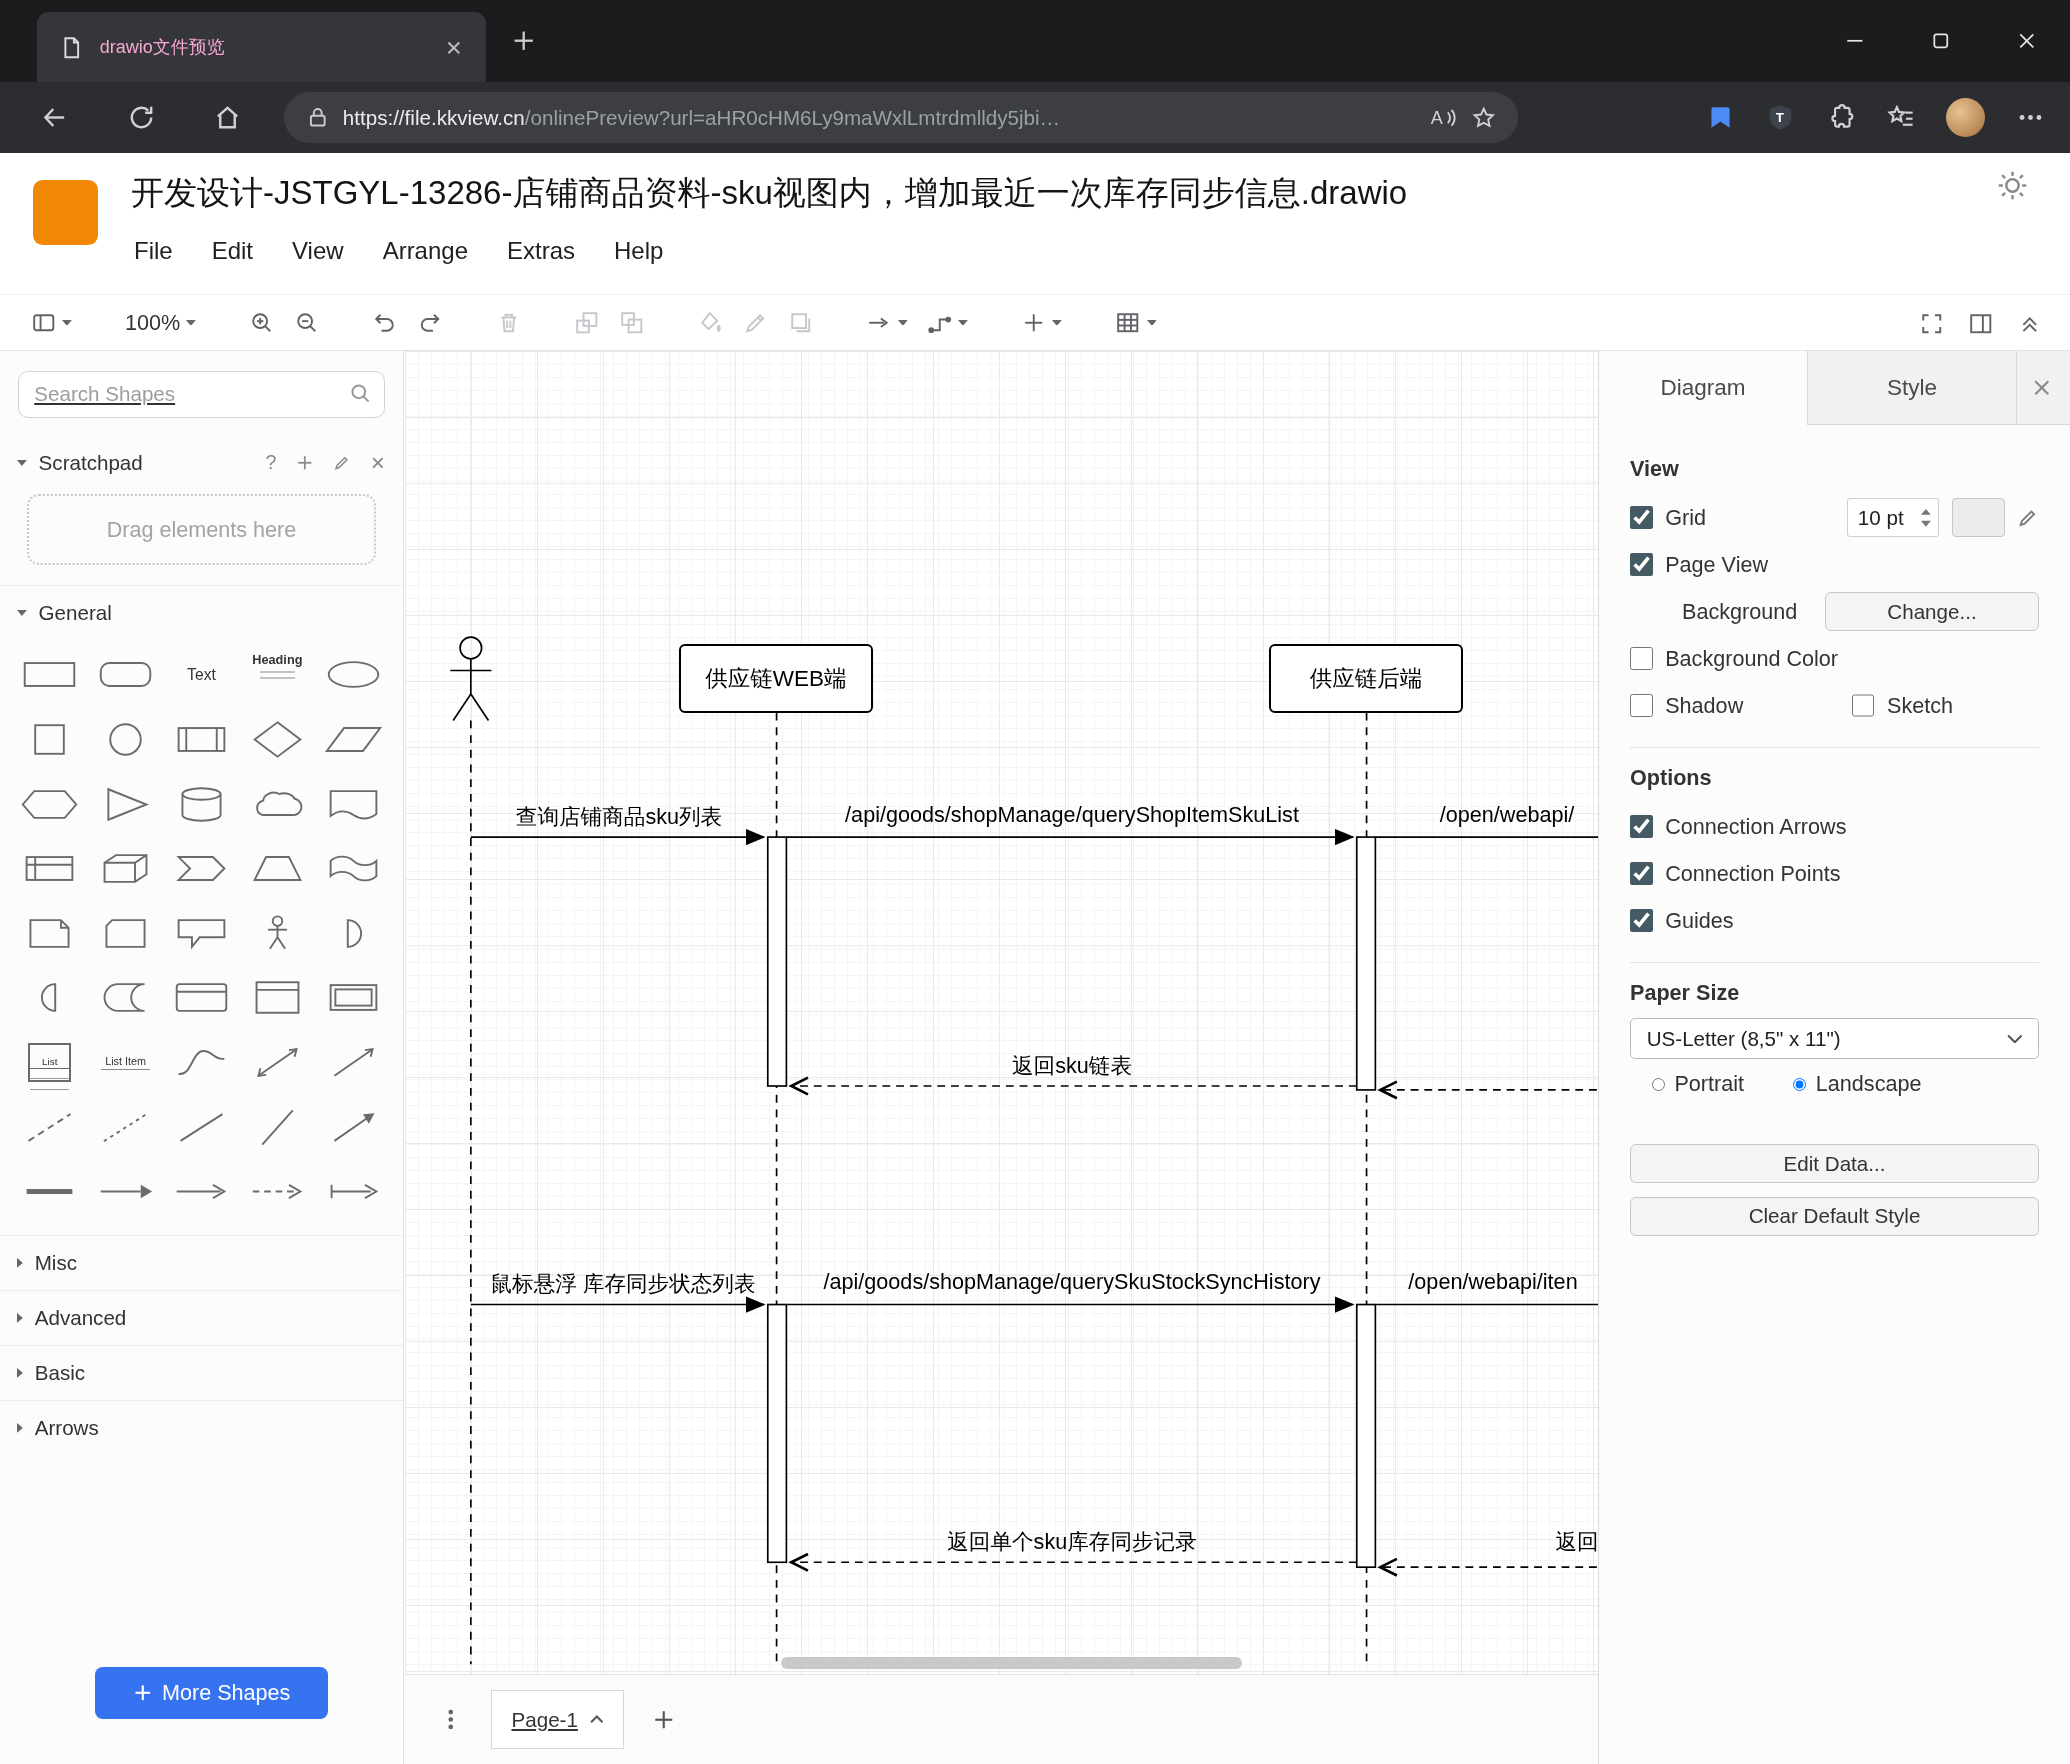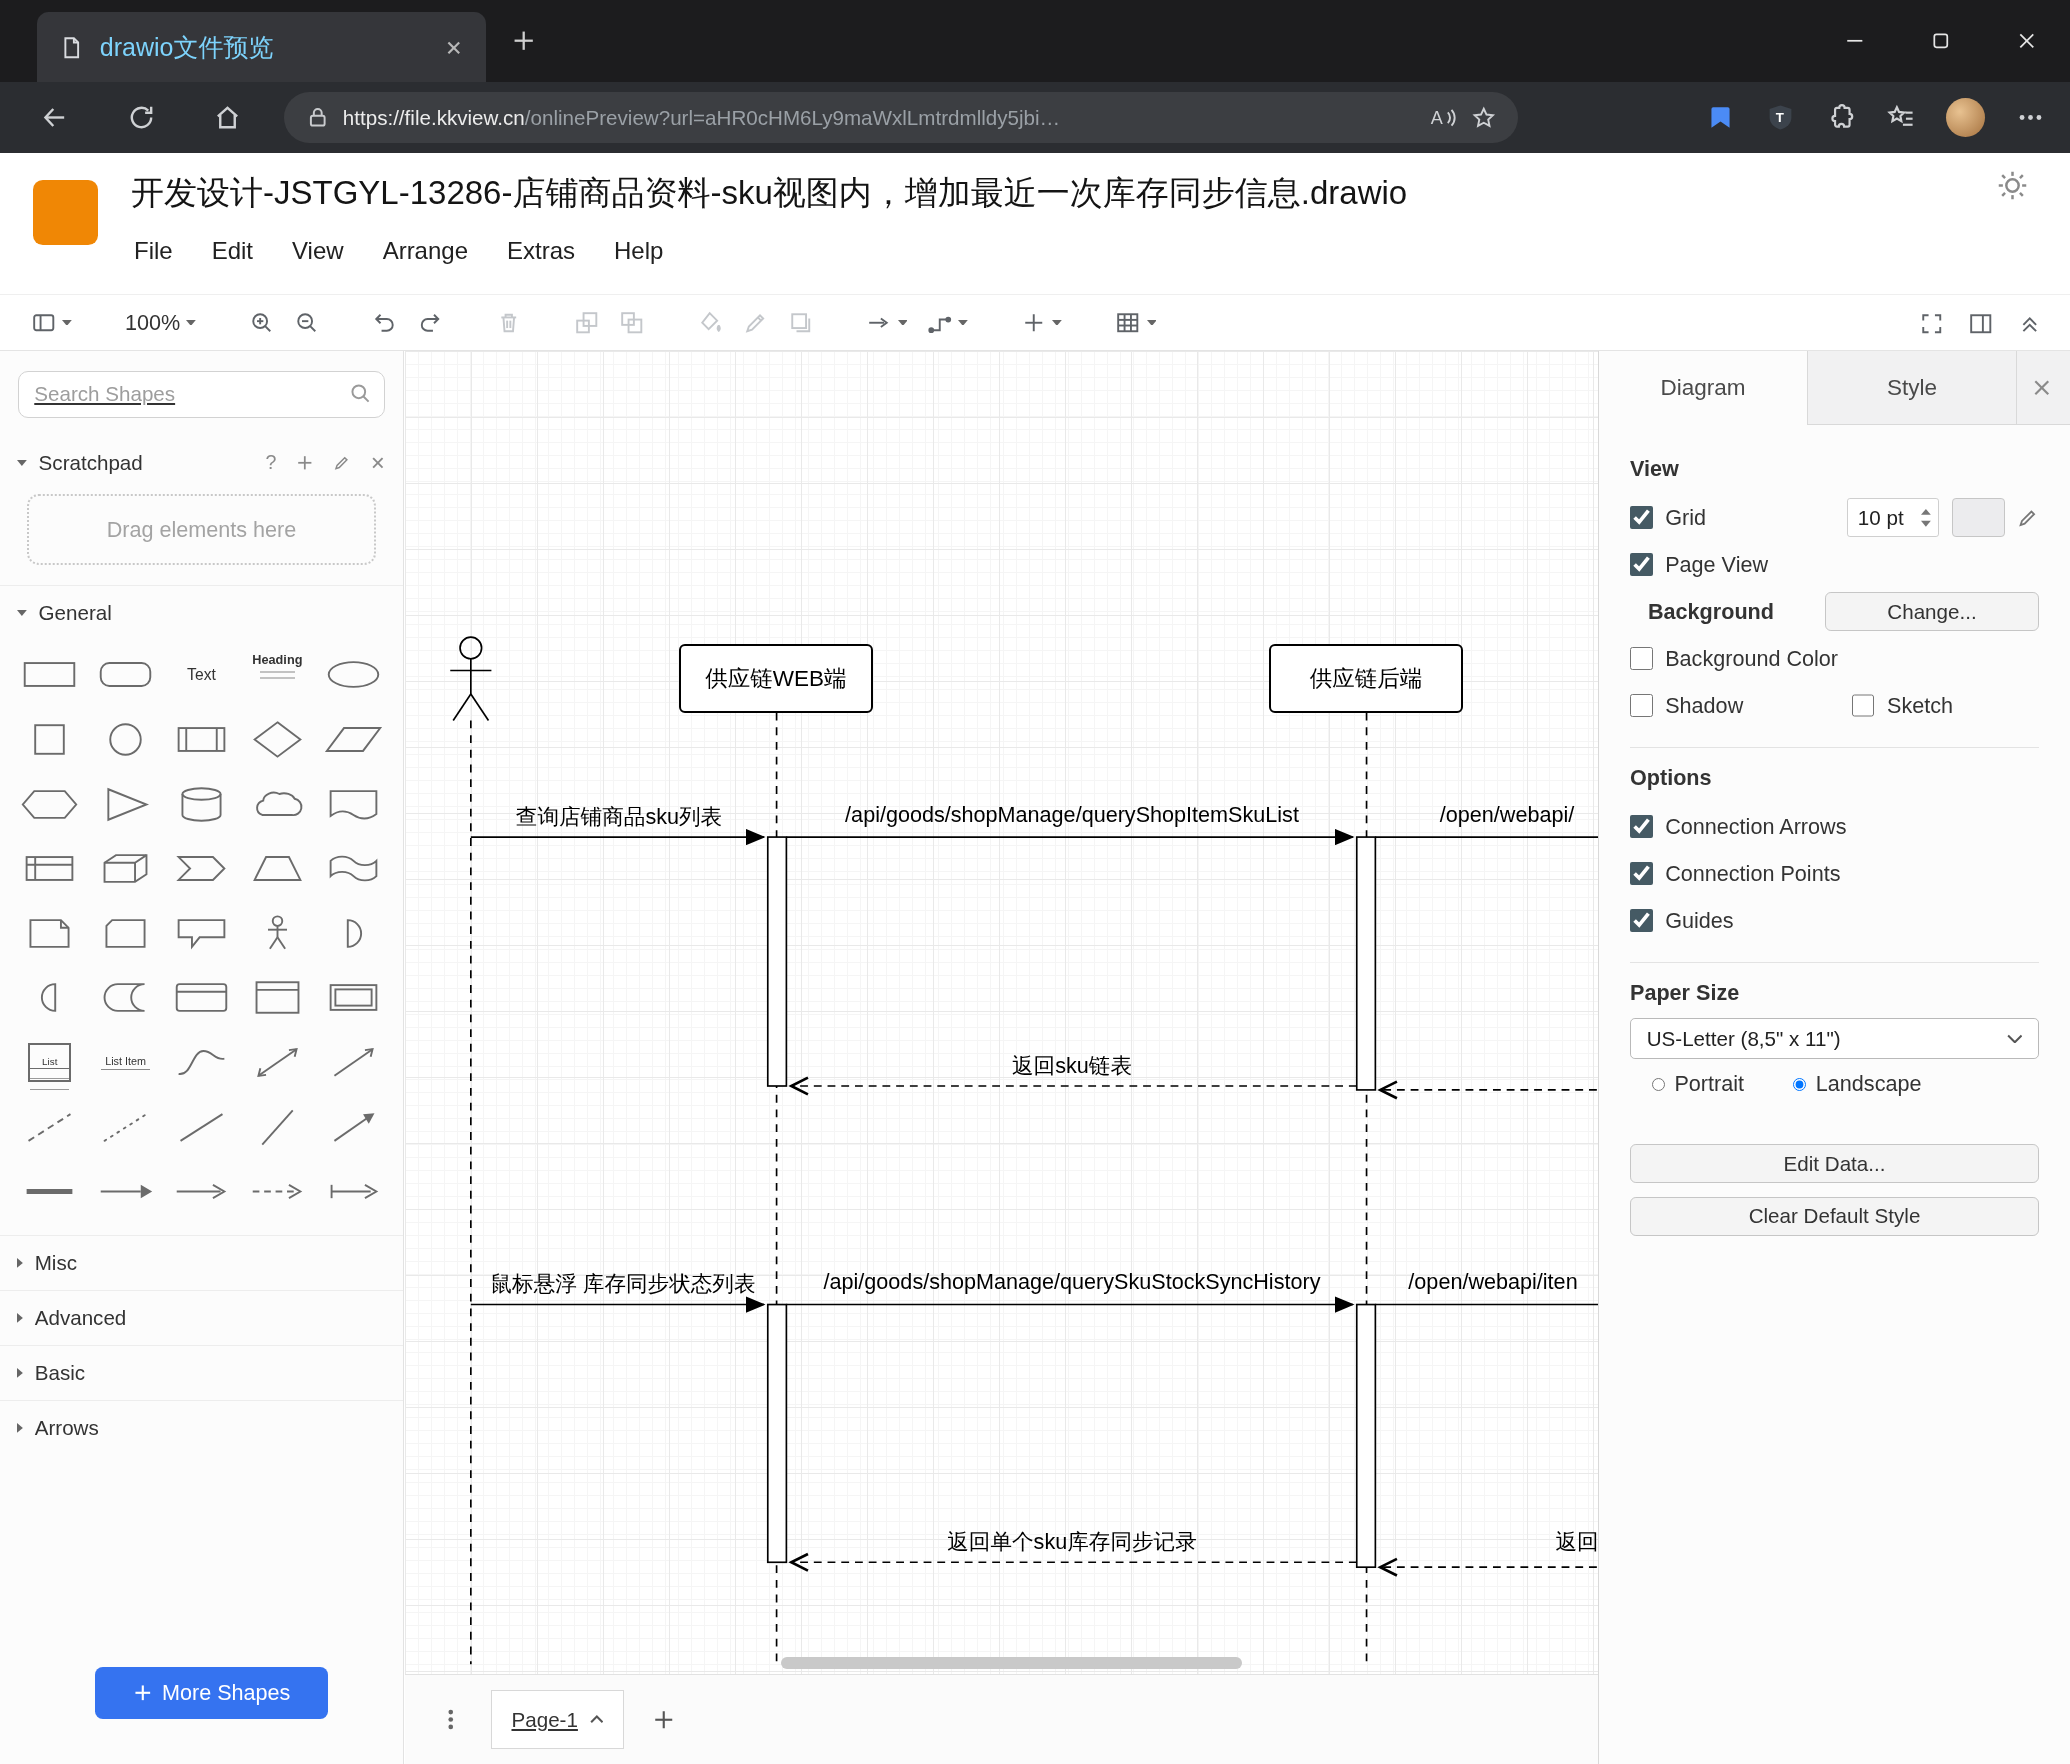--- a/index.html
+++ b/index.html
@@ -4,21 +4,21 @@
 <style>
   * { margin:0; padding:0; box-sizing:border-box; }
   html,body { width:2070px; height:1764px; overflow:hidden; }
   body { font-family:"Liberation Sans", sans-serif; background:#fff; position:relative; }
   svg { display:block; }
 
   
   .tabstrip { position:absolute; left:0; top:0; width:2070px; height:82px; background:#1c1c1e; }
   .tab { position:absolute; left:37px; top:11.8px; width:449px; height:71px; background:#35363a;
          border-radius:11.8px 11.8px 0 0; display:flex; align-items:center; gap:15.7px; padding:0 21.6px; }
-  .tab-title { flex:1; font-size:25px; color:#7dd3fc; white-space:nowrap; overflow:hidden; }
+  .tab-title { flex:1; font-size:18px; color:#f9a8d4; white-space:nowrap; overflow:hidden; }
   .newtab { position:absolute; left:510px; top:27.4px; }
   .wincontrols { position:absolute; right:0; top:0; height:82px; display:flex; }
   .wbtn { width:86px; height:82px; display:grid; place-items:center; }
 
   .navbar { position:absolute; left:0; top:82px; width:2070px; height:71px; background:#2b2d31; }
   .navbtn { position:absolute; top:9.8px; width:51px; height:51px; display:grid; place-items:center; }
   .addr { position:absolute; left:284px; top:92px; width:1234px; height:51px; background:#3c3e42;
           border-radius:25.5px; display:flex; align-items:center; gap:13.7px; padding:0 21.6px; }
   .url { flex:1; font-size:20.6px; white-space:nowrap; overflow:hidden; }
   .url .host { color:#ececec; }
@@ -109,21 +109,21 @@
   .sp { flex:1; }
   .gridsize-wrap { position:relative; }
   .gridsize { width:92px; height:39px; border:1px solid #cfcfcf; border-radius:2.9px; font-size:20.6px;
               padding:0 25.5px 0 9.8px; color:#222; background:#fff; }
   .spin { position:absolute; right:6.9px; top:8.8px; }
   .swatch { width:53px; height:39px; border:1px solid #c6c6c6; border-radius:3.9px; background:#ececee; }
   .btn { height:39px; border:1px solid #c6c6c6; border-radius:5.9px; background:#f4f4f4; display:grid;
          place-items:center; font-size:20.6px; color:#333; }
   .change-btn { width:214px; margin-left:auto; }
   .hr { height:1px; background:#e3e3e3; margin:17.6px 0; }
-  .indent { margin-left:18px;font-weight:bold; }
+  .indent { margin-left:52px; }
   .paper-select { margin-top:5.9px; height:41px; border:1px solid #b9b9b9; border-radius:4.9px; background:#fff;
                   display:flex; align-items:center; padding:0 15.7px; font-size:20.6px; color:#222; }
   .radio-row { display:flex; gap:49px; margin-top:12px; padding-left:21.6px; }
   .radio-row label { display:flex; align-items:center; gap:9.8px; }
   .fullbtn { margin-top:13.7px; }
   .btn-block { margin-top:47px; }
 </style>
 </head>
 <body>
 

